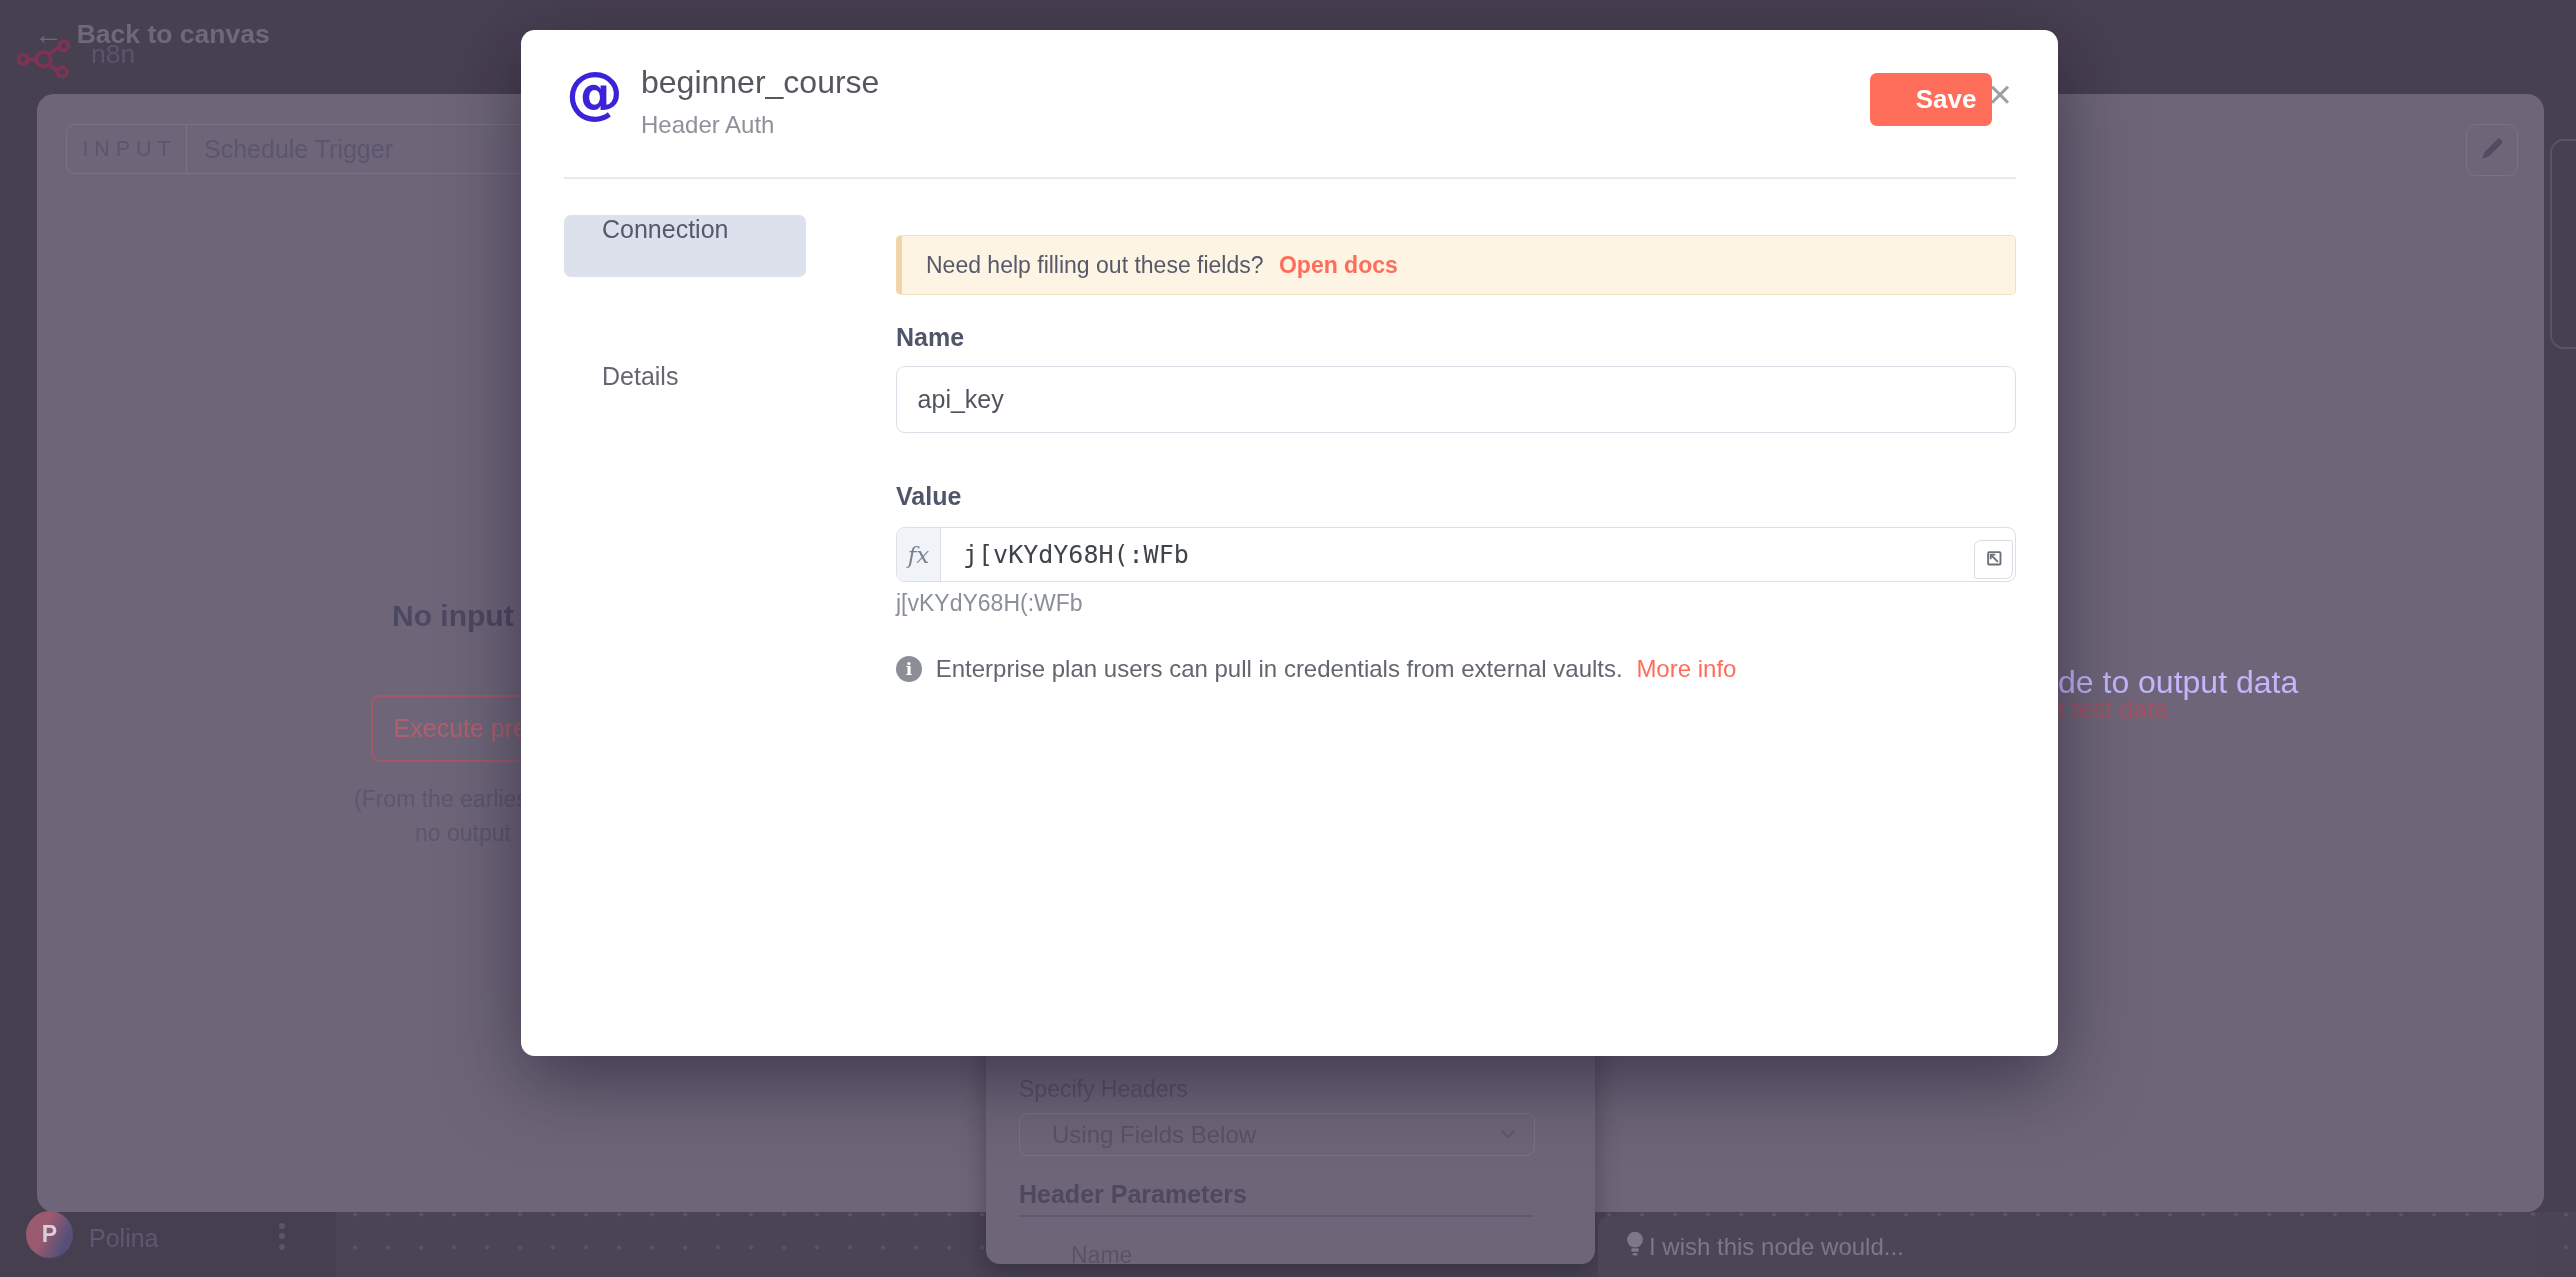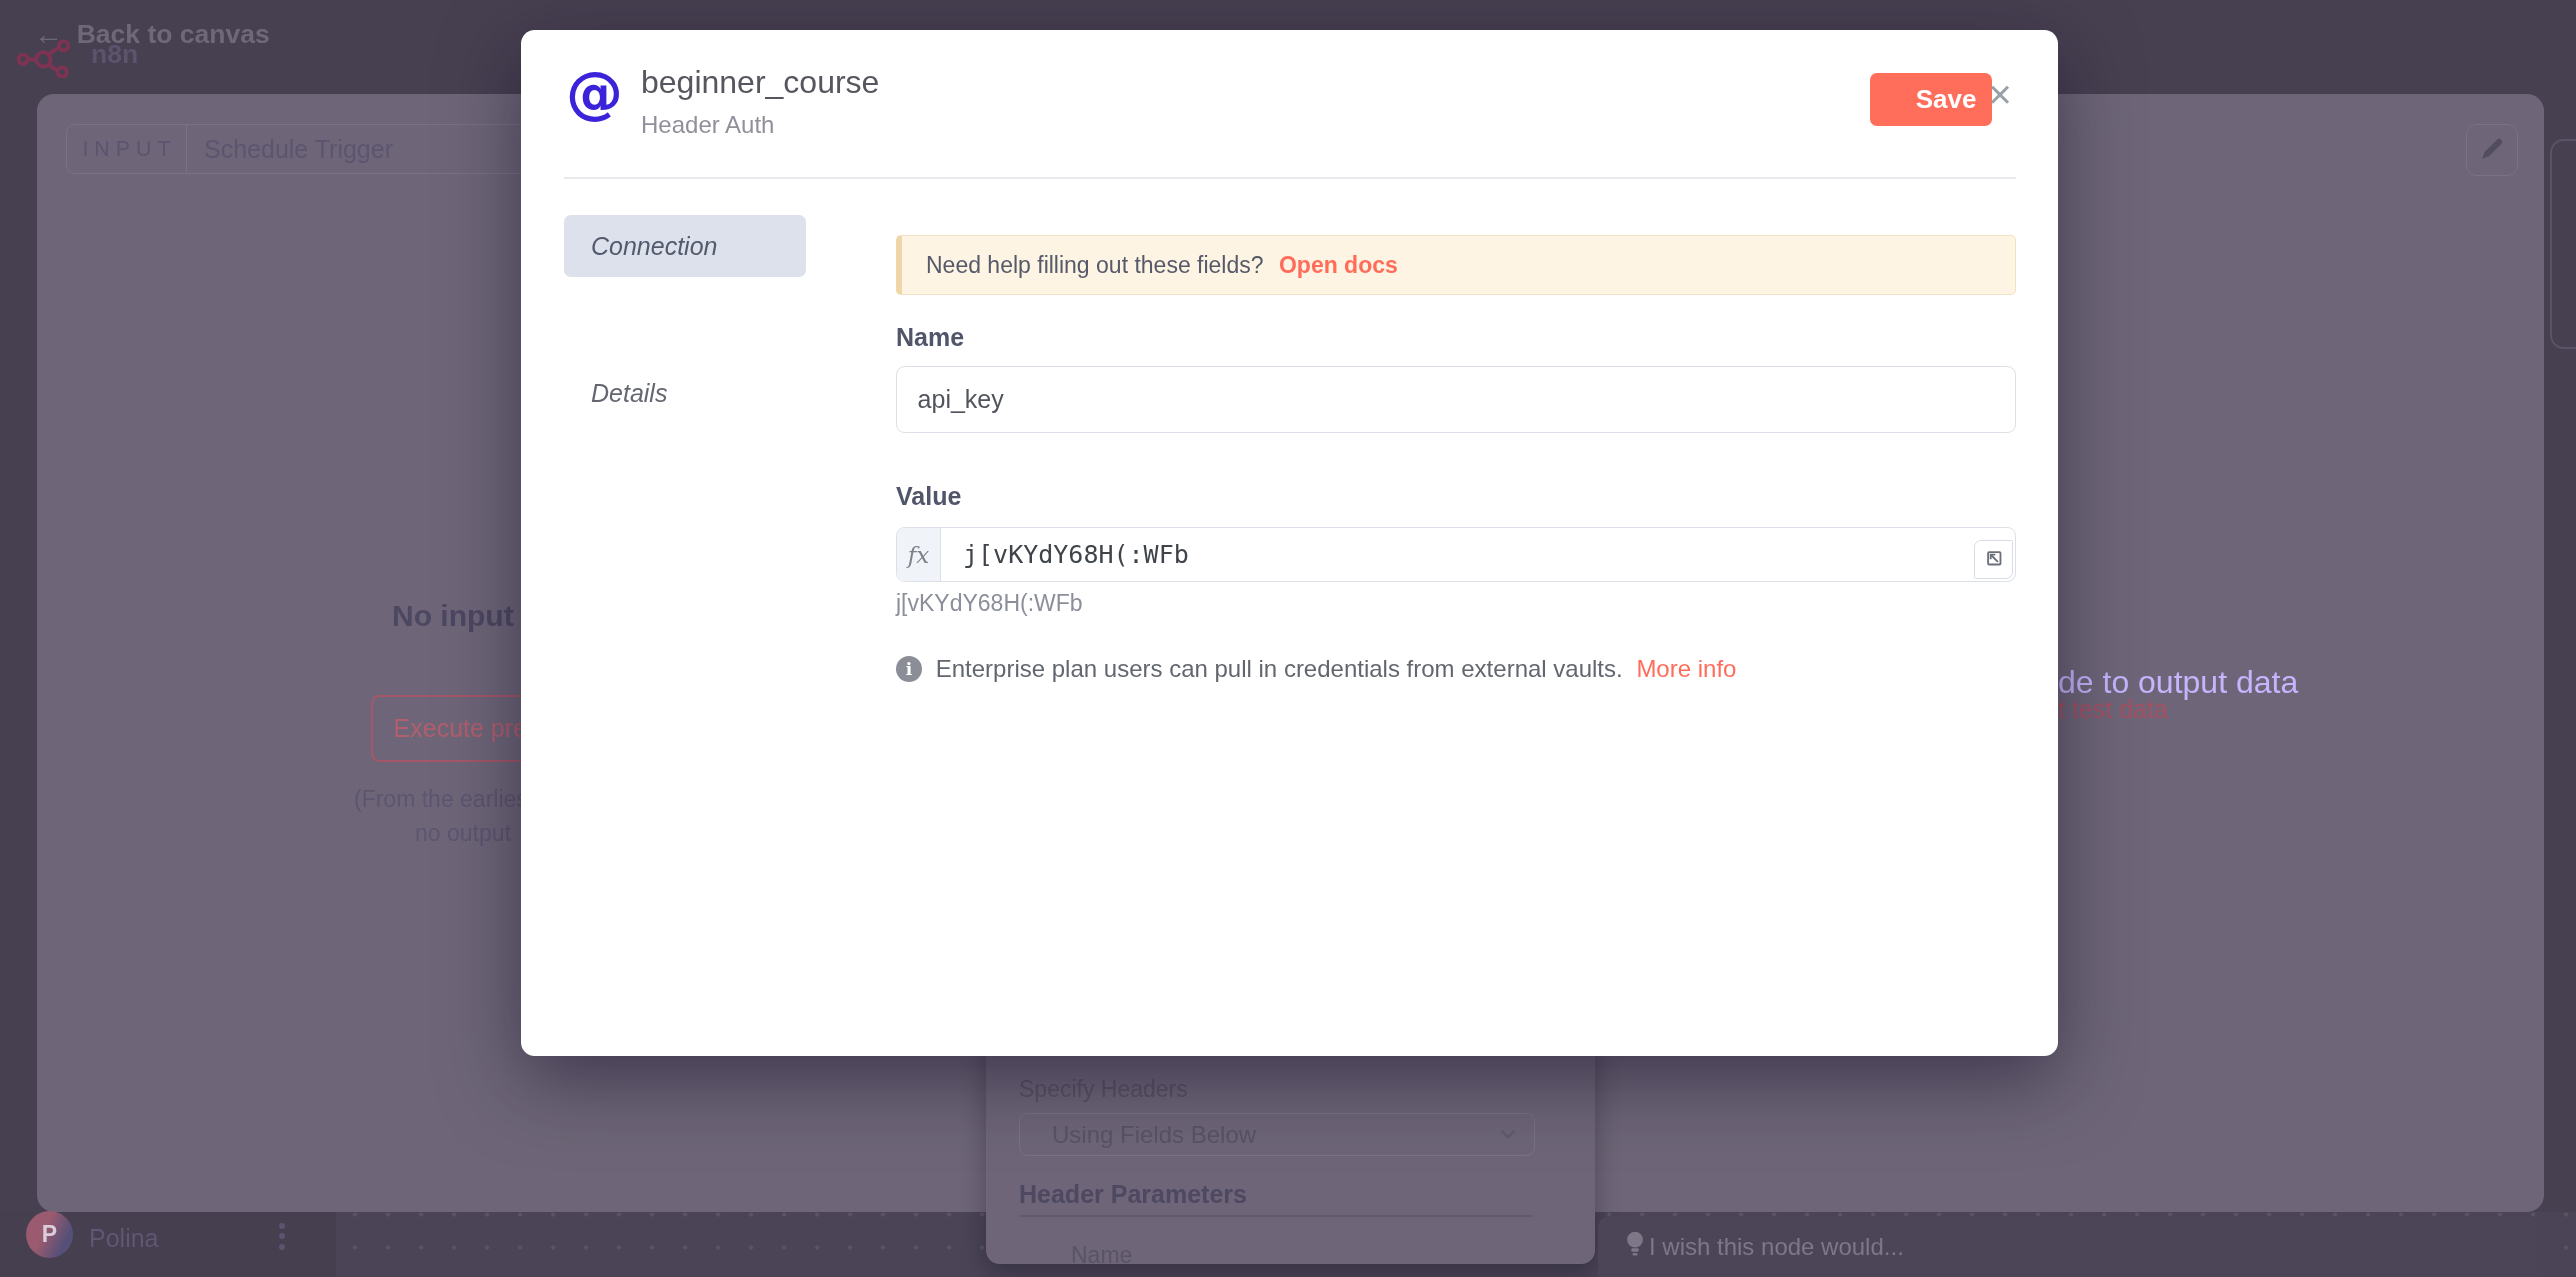--- a/index.html
+++ b/index.html
@@ -7,21 +7,21 @@
     background:#474051;font-family:"Liberation Sans",sans-serif;
     -webkit-font-smoothing:antialiased;}
   .abs{position:absolute;}
   .nowrap{white-space:nowrap;}
 
   
   .back-link{left:34px;top:19px;display:flex;gap:13.7px;align-items:center;
     font-size:26.5px;font-weight:700;color:#6e6879;cursor:pointer;}
   .back-arrow{font-size:29px;line-height:1;}
   .logo-mark{left:17px;top:39px;}
-  .logo-text{left:91px;top:39px;font-size:26.5px;font-weight:700;color:#5b546d;}
+  .logo-text{left:91px;top:39px;font-size:26.5px;font-weight:400;color:#5b546d;}
 
   .ndv-card{left:37px;top:94px;width:2507px;height:1118px;background:#6e6678;border-radius:17px;}
 
   .input-control{left:66px;top:124px;width:481px;height:50px;border:1.7px solid #7b7384;
     border-radius:8.6px;display:flex;box-sizing:border-box;color:#5b5570;}
   .input-seg1{width:120px;border-right:1.7px solid #7b7384;display:flex;align-items:center;
     justify-content:center;font-size:21.4px;letter-spacing:6px;padding-left:6px;box-sizing:border-box;}
   .input-seg2{flex:1;display:flex;align-items:center;padding-left:17px;font-size:25px;}
 
   .no-input{left:392px;top:599px;width:130px;overflow:hidden;white-space:nowrap;
@@ -74,21 +74,21 @@
     font-family:"DejaVu Sans",sans-serif;line-height:1;}
   .m-title{left:120px;top:34px;font-size:32px;color:#56565f;}
   .m-sub{left:120px;top:81px;font-size:24px;color:#90909a;}
   .m-save{left:1349px;top:43px;width:92px;height:53px;background:#ff6e5b;border-radius:6.9px;
     color:#fff;font-size:26px;font-weight:600;display:flex;align-items:center;
     justify-content:center;cursor:pointer;padding-left:30px;}
   .m-close{left:1466px;top:50px;font-size:31px;color:#9aa0a8;cursor:pointer;line-height:1;}
   .m-divider{left:43px;top:147px;width:1452px;height:1.7px;background:#e8e8ed;}
 
   .m-tab{left:43px;width:242px;height:62px;border-radius:6.9px;font-size:25px;color:#64676f;
-    display:flex;align-items:center;padding-left:27px;box-sizing:border-box;cursor:pointer;font-style:italic;}
+    display:flex;align-items:flex-start;padding-left:38px;box-sizing:border-box;cursor:pointer;}
   .m-tab.active{background:#dce1ec;color:#545a6d;}
 
   .m-banner{left:375px;top:185px;width:1120px;height:60px;background:#fdf4e3;
     border:0.9px solid #f1e1c3;border-left:6px solid #eed6a9;border-radius:5.1px;
     display:flex;align-items:center;padding-left:24px;box-sizing:border-box;
     font-size:23px;color:#55596a;margin-top:20px;}
   .m-banner .docs-link{margin-left:15.4px;color:#ff6d5a;font-weight:600;cursor:pointer;}
 
   .m-label{font-size:25px;font-weight:600;color:#51556a;}
   .m-name-input{left:375px;top:336px;width:1120px;height:67px;border:1.7px solid #dbdfe8;

